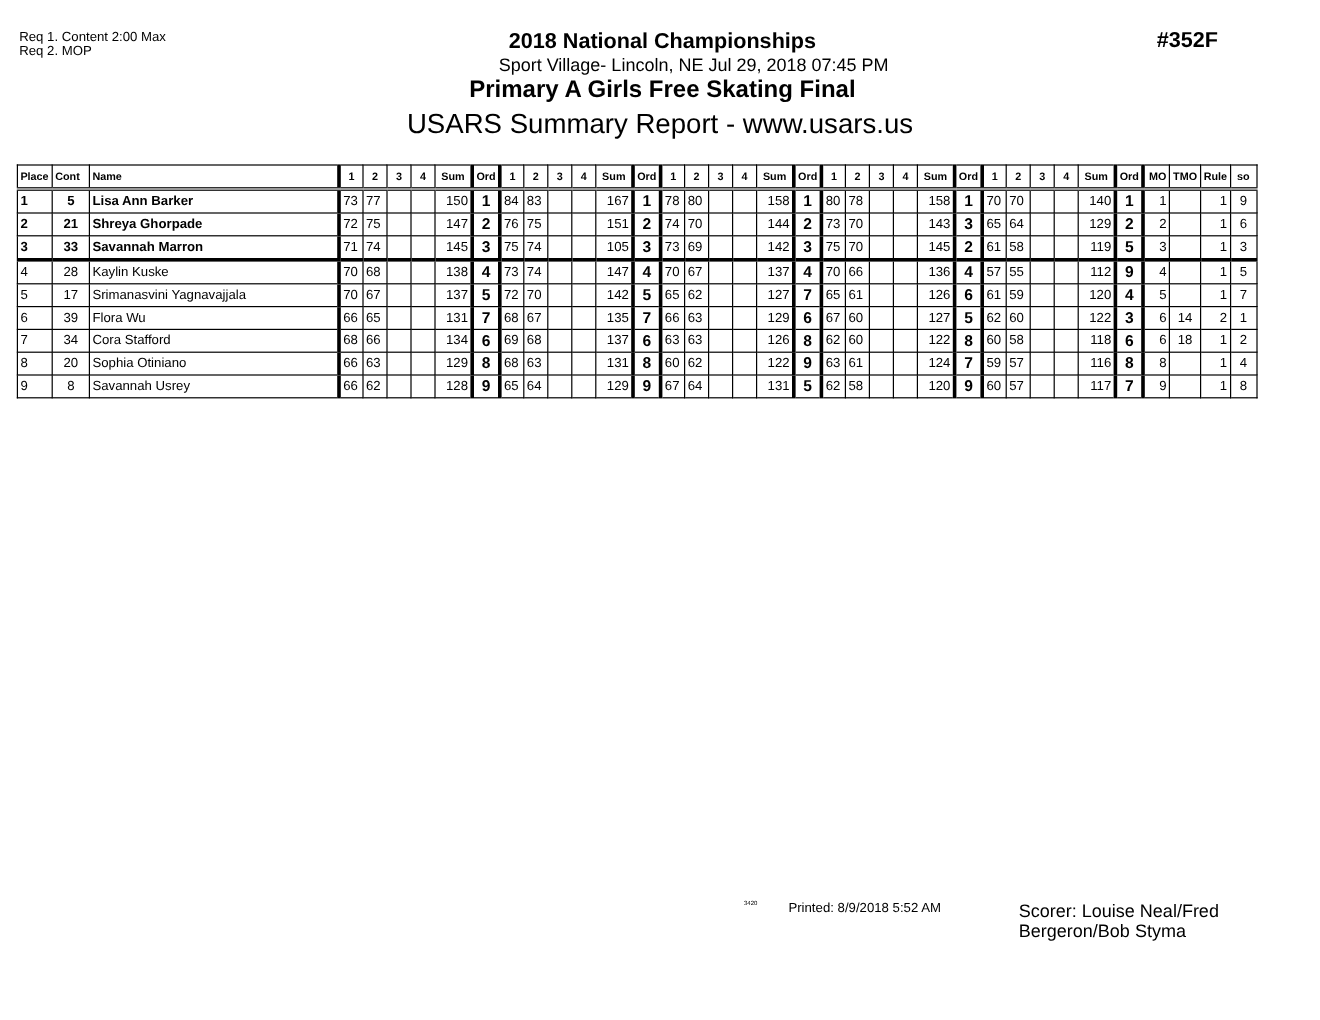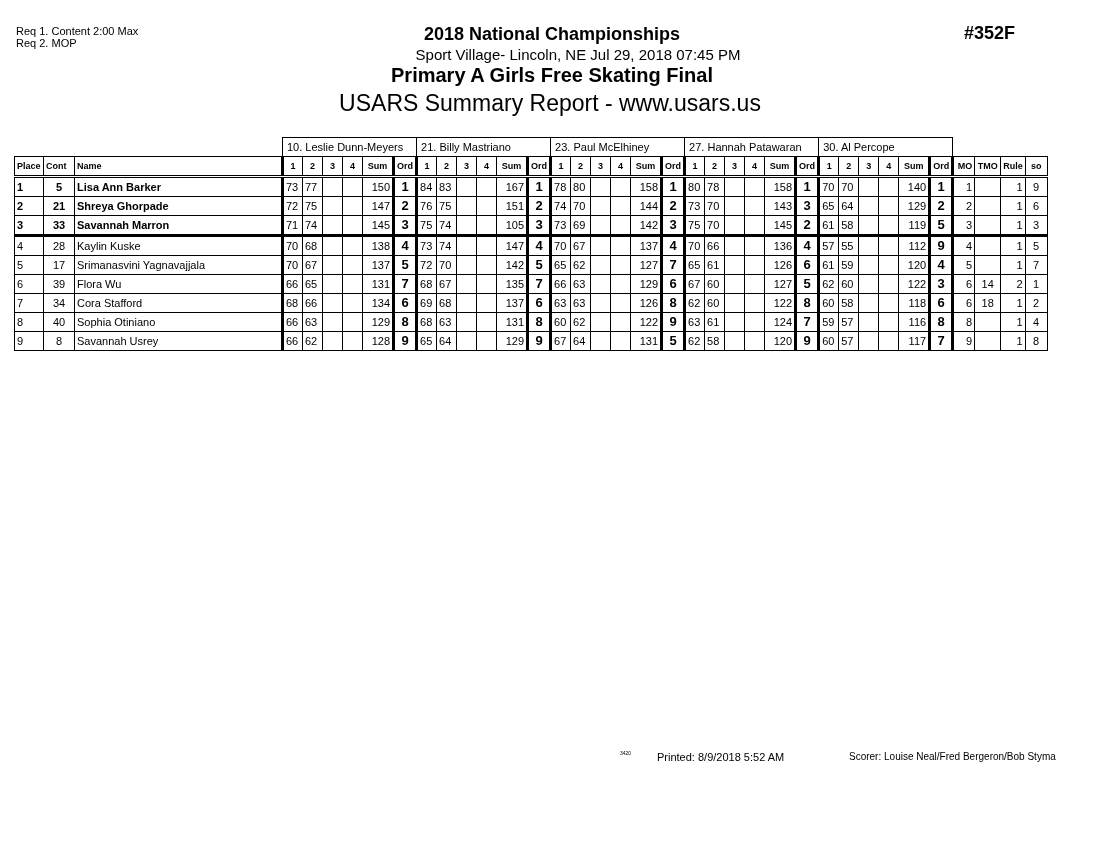--- a/index.html
+++ b/index.html
@@ -23,21 +23,21 @@
   td.l { text-align:left; }
   td.ord { font-weight:bold; font-size:13px !important; text-align:center; border-left:3px solid #000 !important; }
   td.jstart { border-left:3px solid #000 !important; }
   tr.top3 td.place, tr.top3 td.cont, tr.top3 td.name { font-weight:bold; }
   tr.sep td { border-bottom:3px solid #000 !important; }
   td.jname { padding-left:4px !important; }
   td.mo { border-left:3px solid #000 !important;text-align:right; }
 
   .footer-code { position:absolute; left:620px; top:750px; font-size:5px; }
   .printed { position:absolute; left:641px; top:751px; font-size:11px;margin-left:16px; }
-  .scorer { position:absolute; left:849px; top:751px; font-size:10px; }
+  .scorer { position:absolute; left:849px; top:751px; font-size:15px; }
 </style>
 </head>
 <body>
 
 <div class="req" style="top:25px;">Req  1.  Content 2:00 Max</div>
 <div class="req" style="top:37px;">Req  2.  MOP</div>
 
 <div class="title t1">2018 National Championships</div>
 <div class="title t2">Sport Village- Lincoln, NE  Jul 29, 2018  07:45 PM</div>
 <div class="title t3">Primary A Girls Free Skating Final</div>
@@ -78,29 +78,20 @@
       <col style="width:20px">
       <col style="width:20px">
       <col style="width:31px">
       <col style="width:22px">
     <col style="width:22px">
       <col style="width:26px">
       <col style="width:24px">
       <col style="width:22px">
   </colgroup>
   <tbody id="tbody">
-    <tr class="judge-head">
-      <td class="blank" colspan="3"></td>
-      <td colspan="6" class="jname">10.  Leslie Dunn-Meyers</td>
-      <td colspan="6" class="jname">21.  Billy Mastriano</td>
-      <td colspan="6" class="jname">23.  Paul McElhiney</td>
-      <td colspan="6" class="jname">27.  Hannah Patawaran</td>
-      <td colspan="6" class="jname">30.  Al Percope</td>
-      <td class="blank" colspan="4"></td>
-    </tr>
     <tr class="col-head" id="colhead">
       <td class="l">Place</td>
       <td class="l">Cont</td>
       <td class="l">Name</td>
     <td class="c jstart">1</td>
         <td class="c">2</td>
         <td class="c">3</td>
         <td class="c">4</td>
         <td class="c">Sum</td>
         <td class="c" style="border-left: 3px solid rgb(0, 0, 0);">Ord</td>
@@ -401,21 +392,21 @@
         <td class="l"></td>
         <td class="r">118</td>
         <td class="ord">6</td>
         <td class="r mo">6</td>
         <td class="c">18</td>
         <td class="r">1</td>
         <td class="c">2</td>
       </tr>
       <tr class="data">
         <td class="l place">8</td>
-        <td class="c cont">40</td>
+        <td class="c cont">20</td>
         <td class="l name">Sophia Otiniano</td>
         <td class="l jstart">66</td>
         <td class="l">63</td>
         <td class="l"></td>
         <td class="l"></td>
         <td class="r">129</td>
         <td class="ord">8</td>
         <td class="l jstart">68</td>
         <td class="l">63</td>
         <td class="l"></td>

